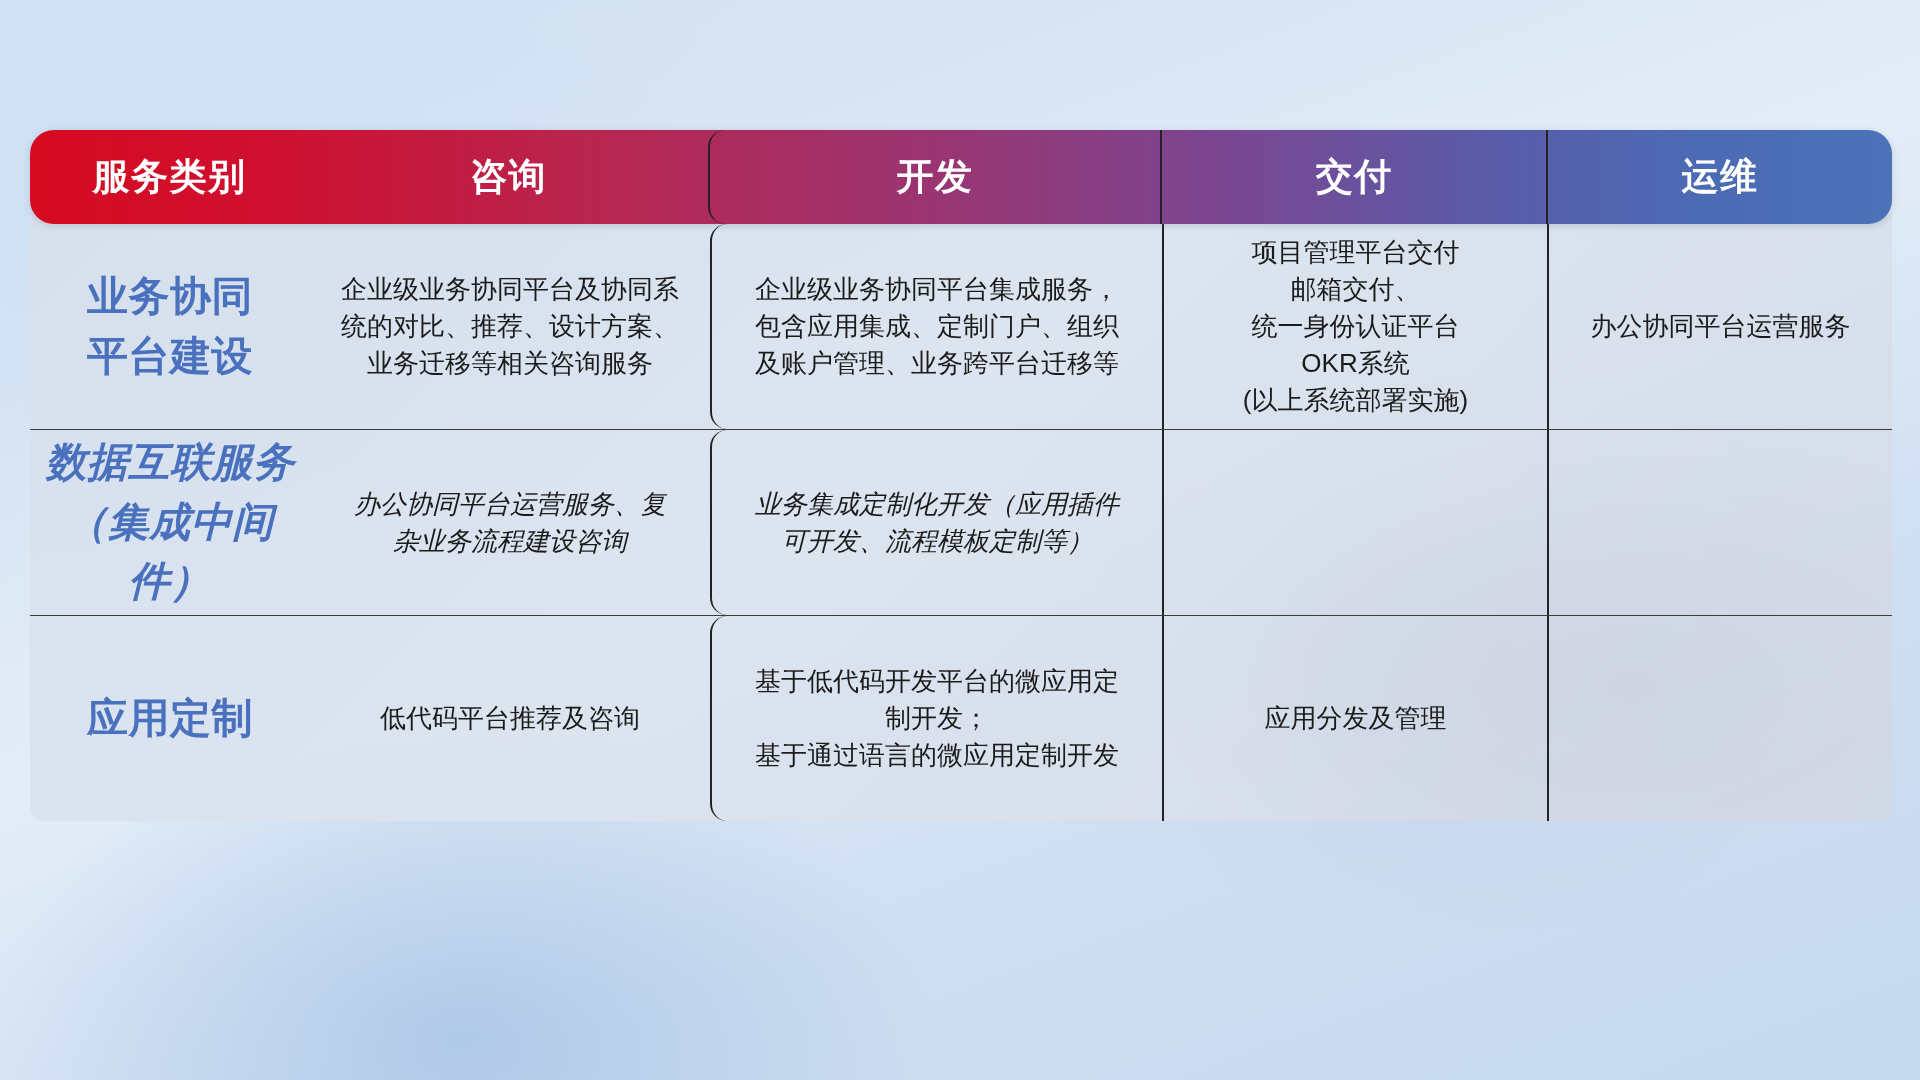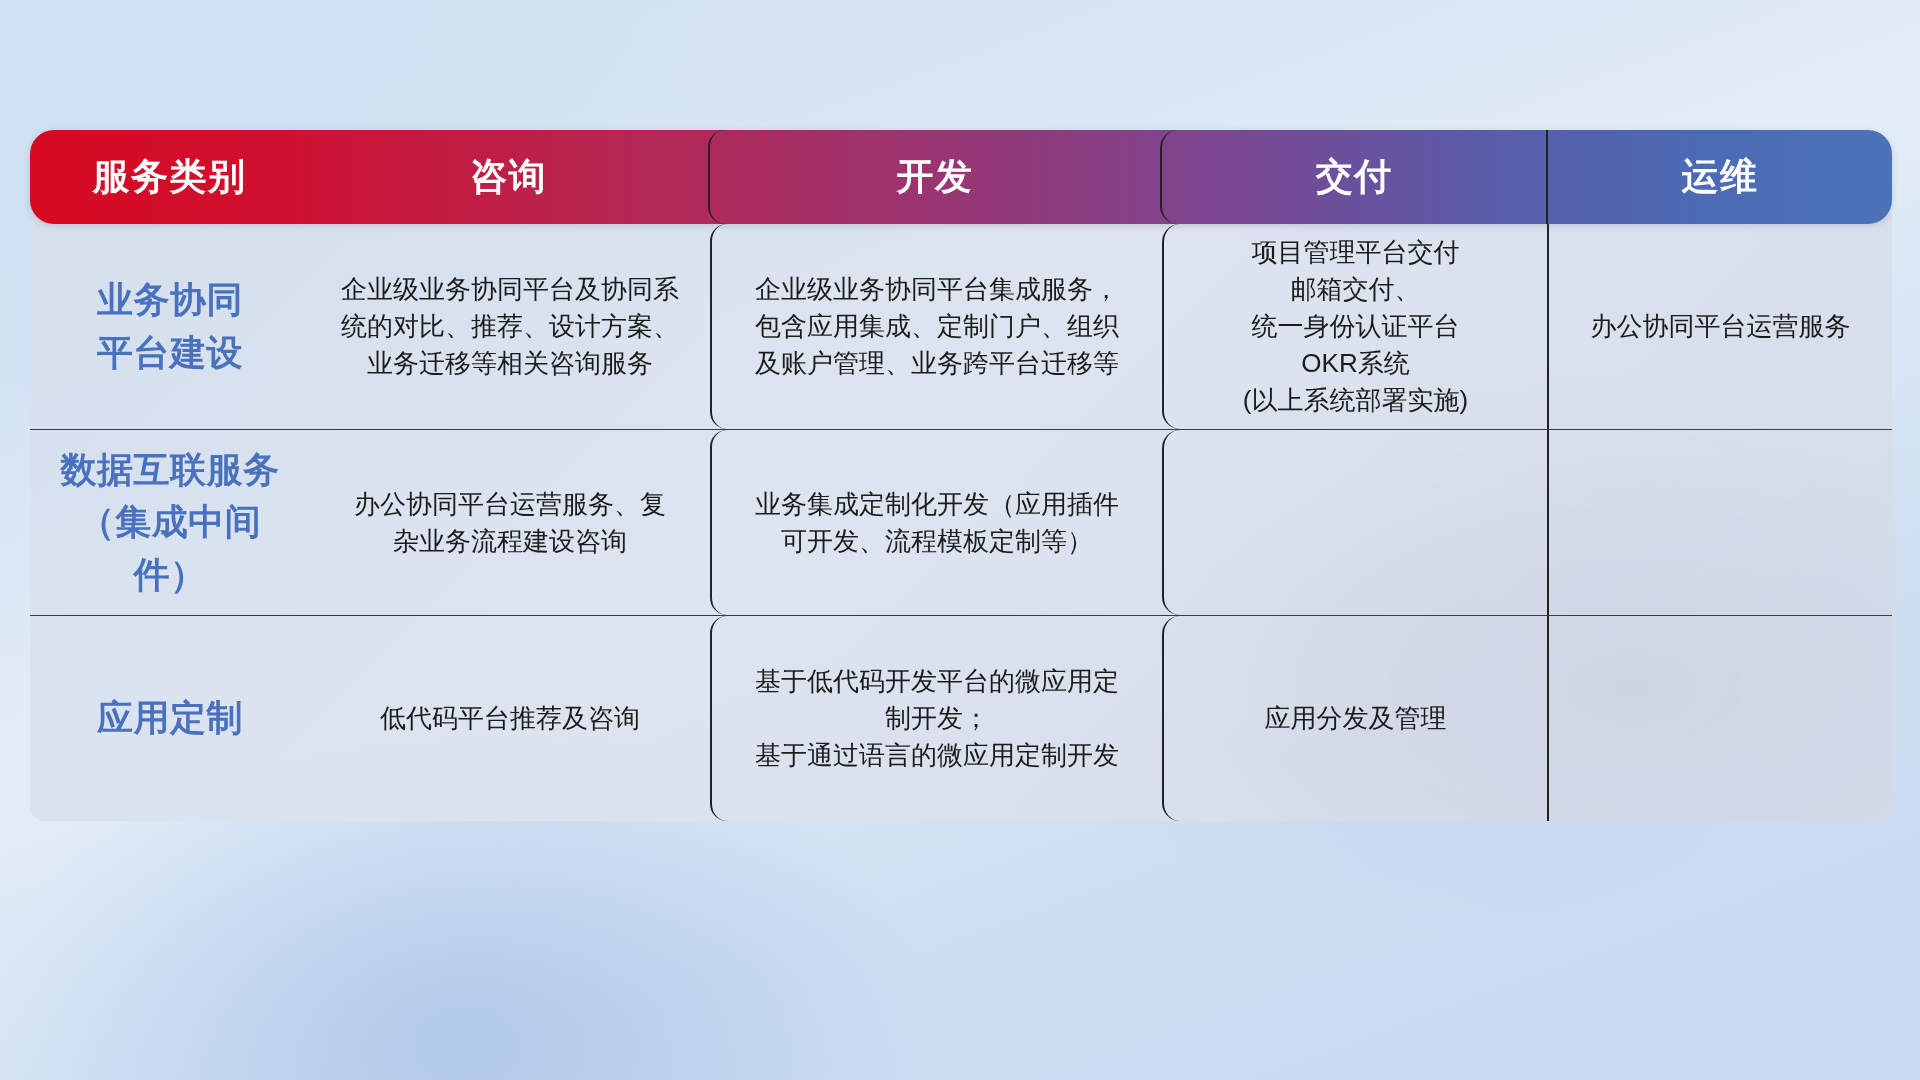--- a/index.html
+++ b/index.html
@@ -88,36 +88,36 @@
     font-size: 26px;
     line-height: 1.42;
     color: #1b1b1b;
     white-space: pre-line;
   }
 
   
   .c0 { width: 280px; }
   .c1 { width: 400px; }
   .c2 { width: 452px; border-radius: 17px; }
-  .c3 { width: 385px; border-radius: 18px; }
+  .c3 { width: 385px; }
   .c4 { width: 345px; }
 
   
   .c2, .c3, .c4 { border-left: 2px solid #232323; }
 
   .cat {
     color: #4a71bd;
     font-weight: bold;
-    font-size: 36px;
+    font-size: 41px;
     line-height: 1.45;
     letter-spacing: 0.5px;
   }
 
   .r0 { height: 205px; }
-  .r1 { height: 185px; }
+  .r1 { height: 185px; font-style: italic; }
   .r2 { height: 205px; }
 </style>
 </head>
 <body>
 
 <div id="stage">
 
   <div class="table-wrap">
 
     <div class="header-bar">

